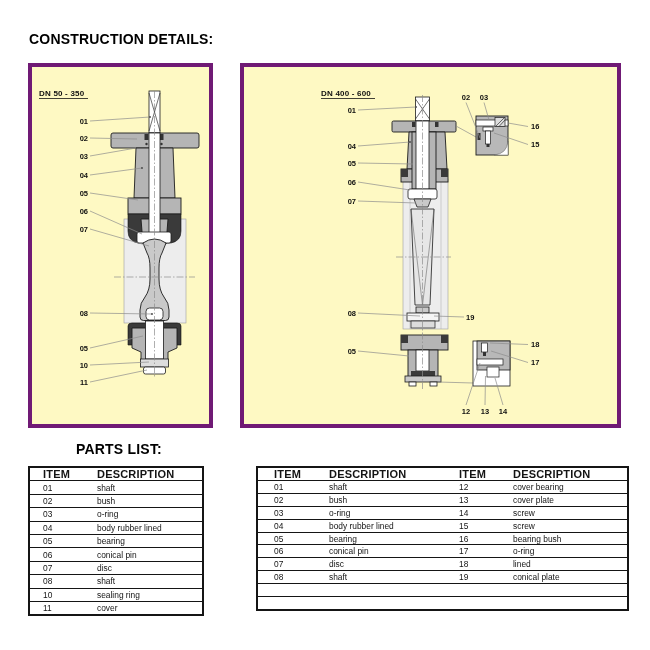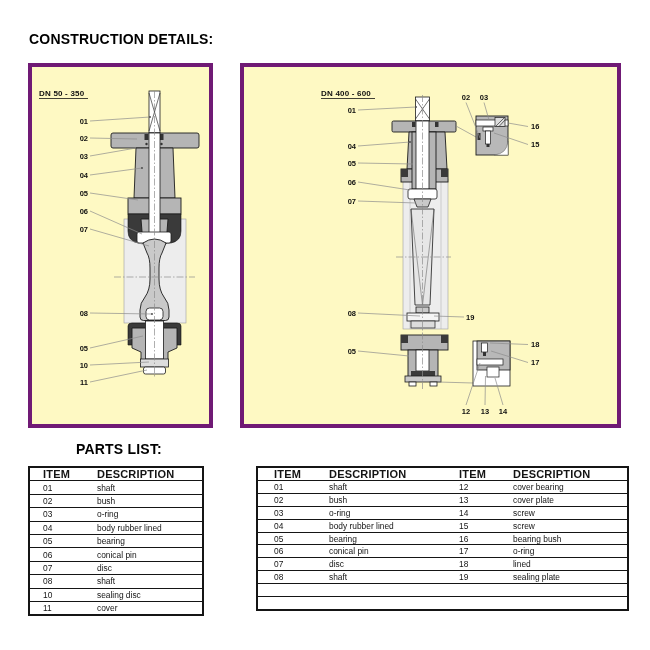--- a/index.html
+++ b/index.html
@@ -273,21 +273,21 @@
     <tr>
           <td class="pad1">07</td>
           <td class="pad2">disc</td>
         </tr>
     <tr>
           <td class="pad1">08</td>
           <td class="pad2">shaft</td>
         </tr>
     <tr>
           <td class="pad1">10</td>
-          <td class="pad2">sealing disc</td>
+          <td class="pad2">sealing ring</td>
         </tr>
     <tr>
           <td class="pad1">11</td>
           <td class="pad2">cover</td>
         </tr>
   </tbody>
     </table>
 
   <table id="table-right" class="parts abs" style="left:256px;top:466px;width:373px;">
     <colgroup>
@@ -342,21 +342,21 @@
     <tr>
           <td class="pad3">07</td>
           <td class="pad3">disc</td>
           <td class="pad3">18</td>
           <td class="pad3">lined</td>
         </tr>
     <tr>
           <td class="pad3">08</td>
           <td class="pad3">shaft</td>
           <td class="pad3">19</td>
-          <td class="pad3">sealing plate</td>
+          <td class="pad3">conical plate</td>
         </tr>
     <tr>
           <td class="pad3"></td>
           <td class="pad3"></td>
           <td class="pad3"></td>
           <td class="pad3"></td>
         </tr>
     <tr>
           <td class="pad3"></td>
           <td class="pad3"></td>

